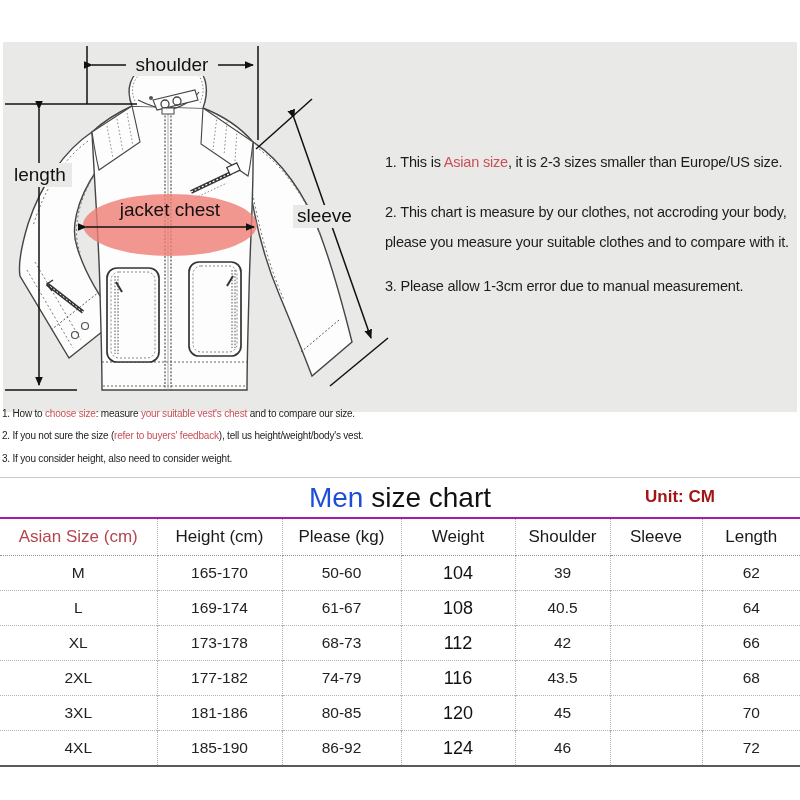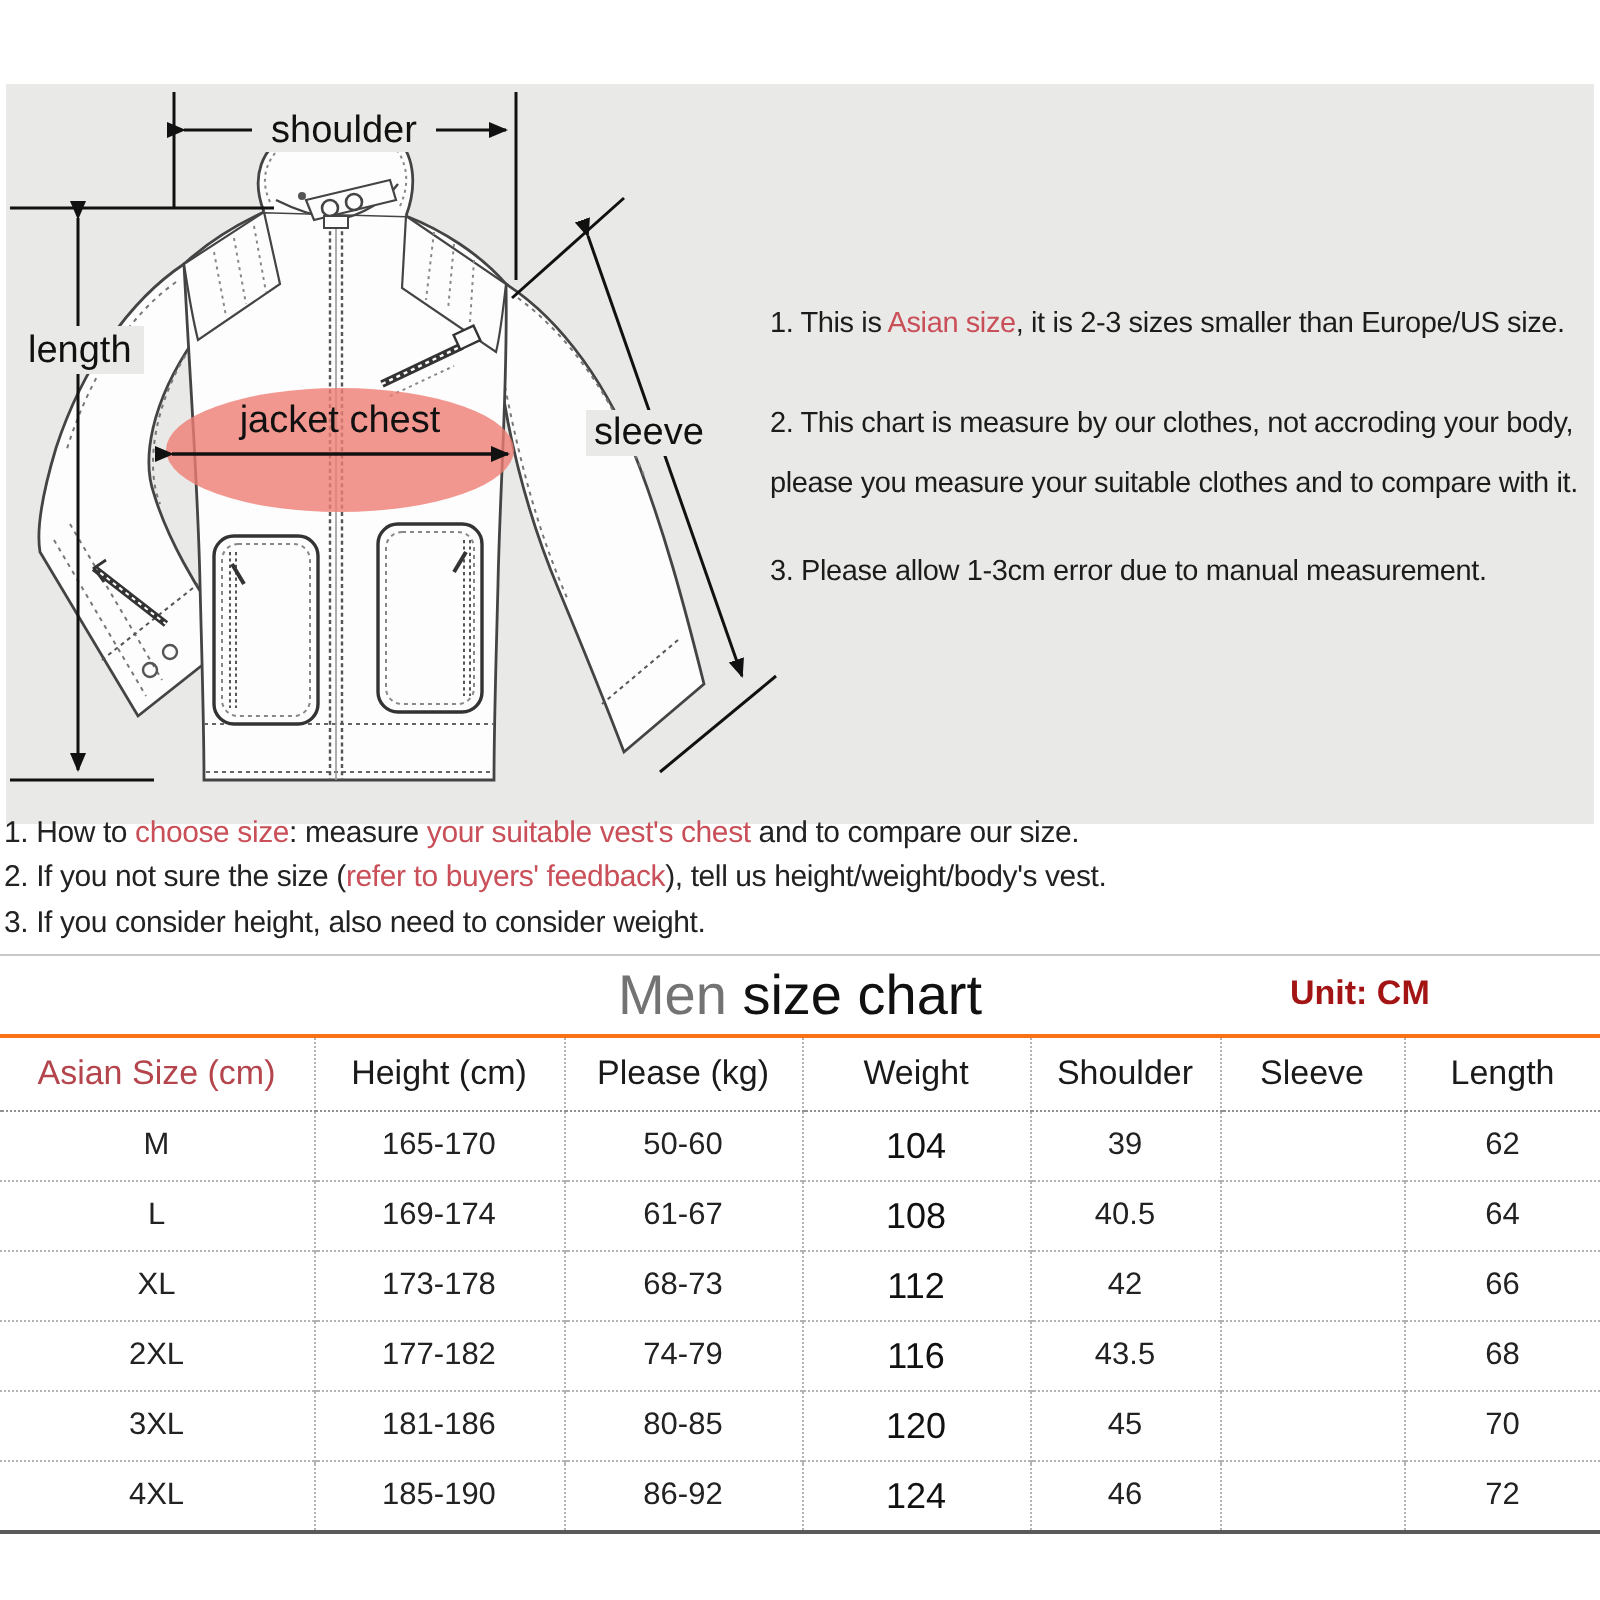--- a/index.html
+++ b/index.html
@@ -11,33 +11,33 @@
   
   .note{position:absolute;left:382px;width:412px;font-size:14.5px;letter-spacing:-0.2px;
         color:#1c1c1c;white-space:nowrap;}
   .note-heading{top:56px;color:#c8414b;}
   .n1{top:112px;}
   .n2a{top:162px;}
   .n2b{top:192px;}
   .n3{top:236px;}
   .red{color:#c94f58;}
   
-  .tip{position:absolute;left:2px;font-size:15px;letter-spacing:-0.2px;color:#222;white-space:nowrap;}
+  .tip{position:absolute;left:2px;font-size:10px;letter-spacing:-0.2px;color:#222;white-space:nowrap;}
   .t1{top:408px;}
   .t2{top:430px;}
   .t3{top:453px;}
   .divider{position:absolute;left:0;top:477px;width:800px;height:0;border-top:1px solid #c9c9c9;}
   
   .chart-title{position:absolute;left:0;top:480px;width:800px;height:36px;line-height:36px;
                text-align:center;font-size:28px;color:#111;}
-  .title-accent{color:#737373;}
+  .title-accent{color:#1d4ed8;}
   .unit{position:absolute;left:645px;top:487px;font-size:17px;font-weight:bold;color:#a31515;}
   
   .size-table{position:absolute;left:0;top:517px;width:800px;border-collapse:collapse;table-layout:fixed;}
-  .size-table{border-top:2px solid #f97316;border-bottom:2px solid #5a5a5a;padding-left:48px;}
+  .size-table{border-top:2px solid #a21caf;border-bottom:2px solid #5a5a5a;padding-left:48px;}
   .size-table th{height:34px;font-weight:normal;font-size:17px;color:#1a1a1a;
                  border-bottom:1px dotted #919191;border-right:1px dotted #b3b3b3;
                  text-align:center;vertical-align:middle;}
   .size-table td{height:32px;font-size:15.5px;color:#222;text-align:center;vertical-align:middle;
                  border-top:1px dotted #b3b3b3;border-right:1px dotted #b3b3b3;}
   .size-table th:last-child,.size-table td:last-child{border-right:none;}
   .size-table tbody tr:first-child td{border-top:none;}
   .size-table .first-col{color:#b5454d;}
   .size-table td.chest{font-weight:normal;font-size:18px;color:#111;}
 </style>

